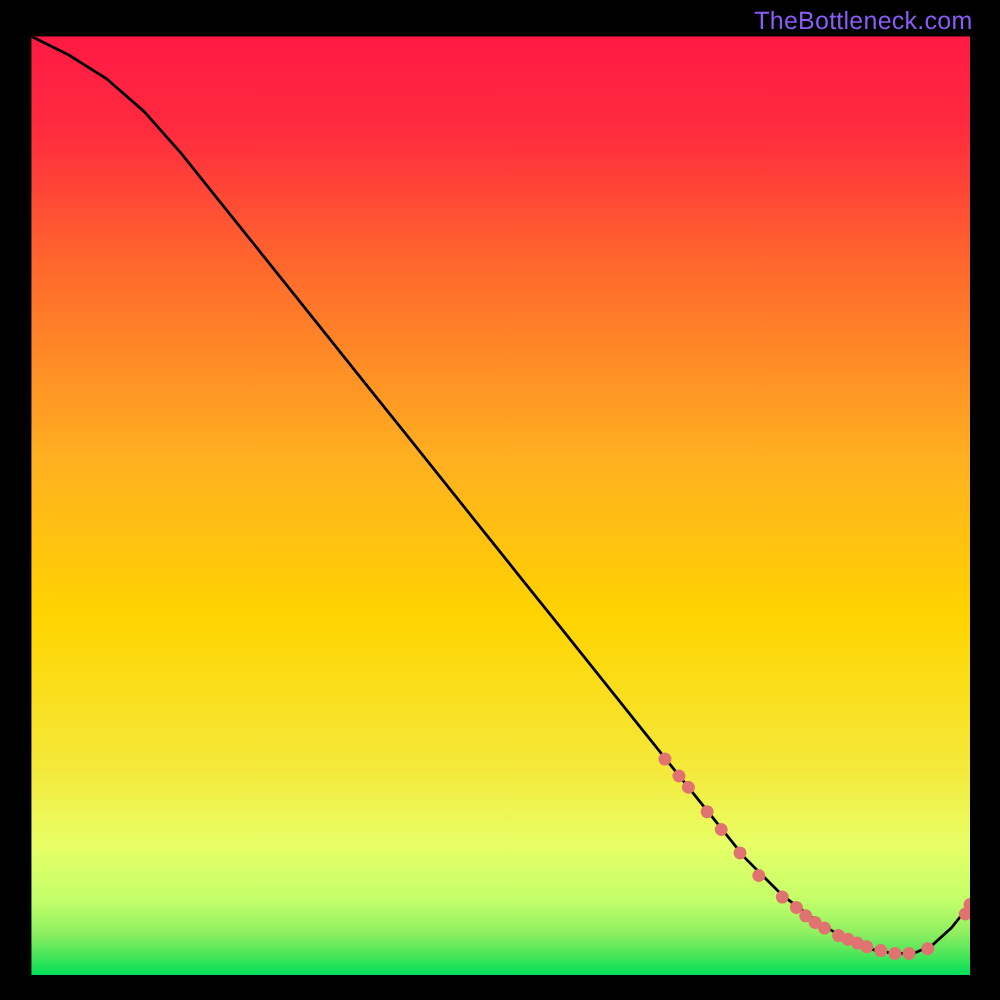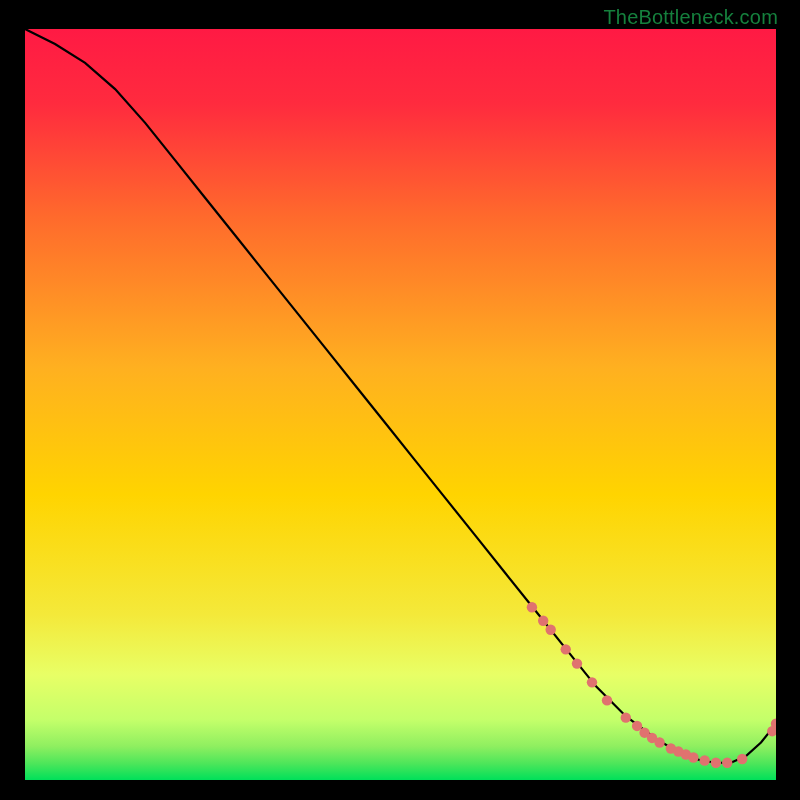--- a/index.html
+++ b/index.html
@@ -24,21 +24,21 @@
     top: 0;
     width: 751px;
     height: 751px;
   }
   .attribution {
     position: absolute;
     top: 6px;
     right: 22px;
     font-family: Arial, Helvetica, sans-serif;
     font-size: 20px;
-    color: #15803d;
+    color: #8b5cf6;
     letter-spacing: 0.2px;
   }
 </style>
 </head>
 <body>
 
 <div class="frame">
   <svg class="plot" viewBox="0 0 751 751">
     <defs>
       <linearGradient id="bg-grad" x1="0" y1="0" x2="0" y2="1">

